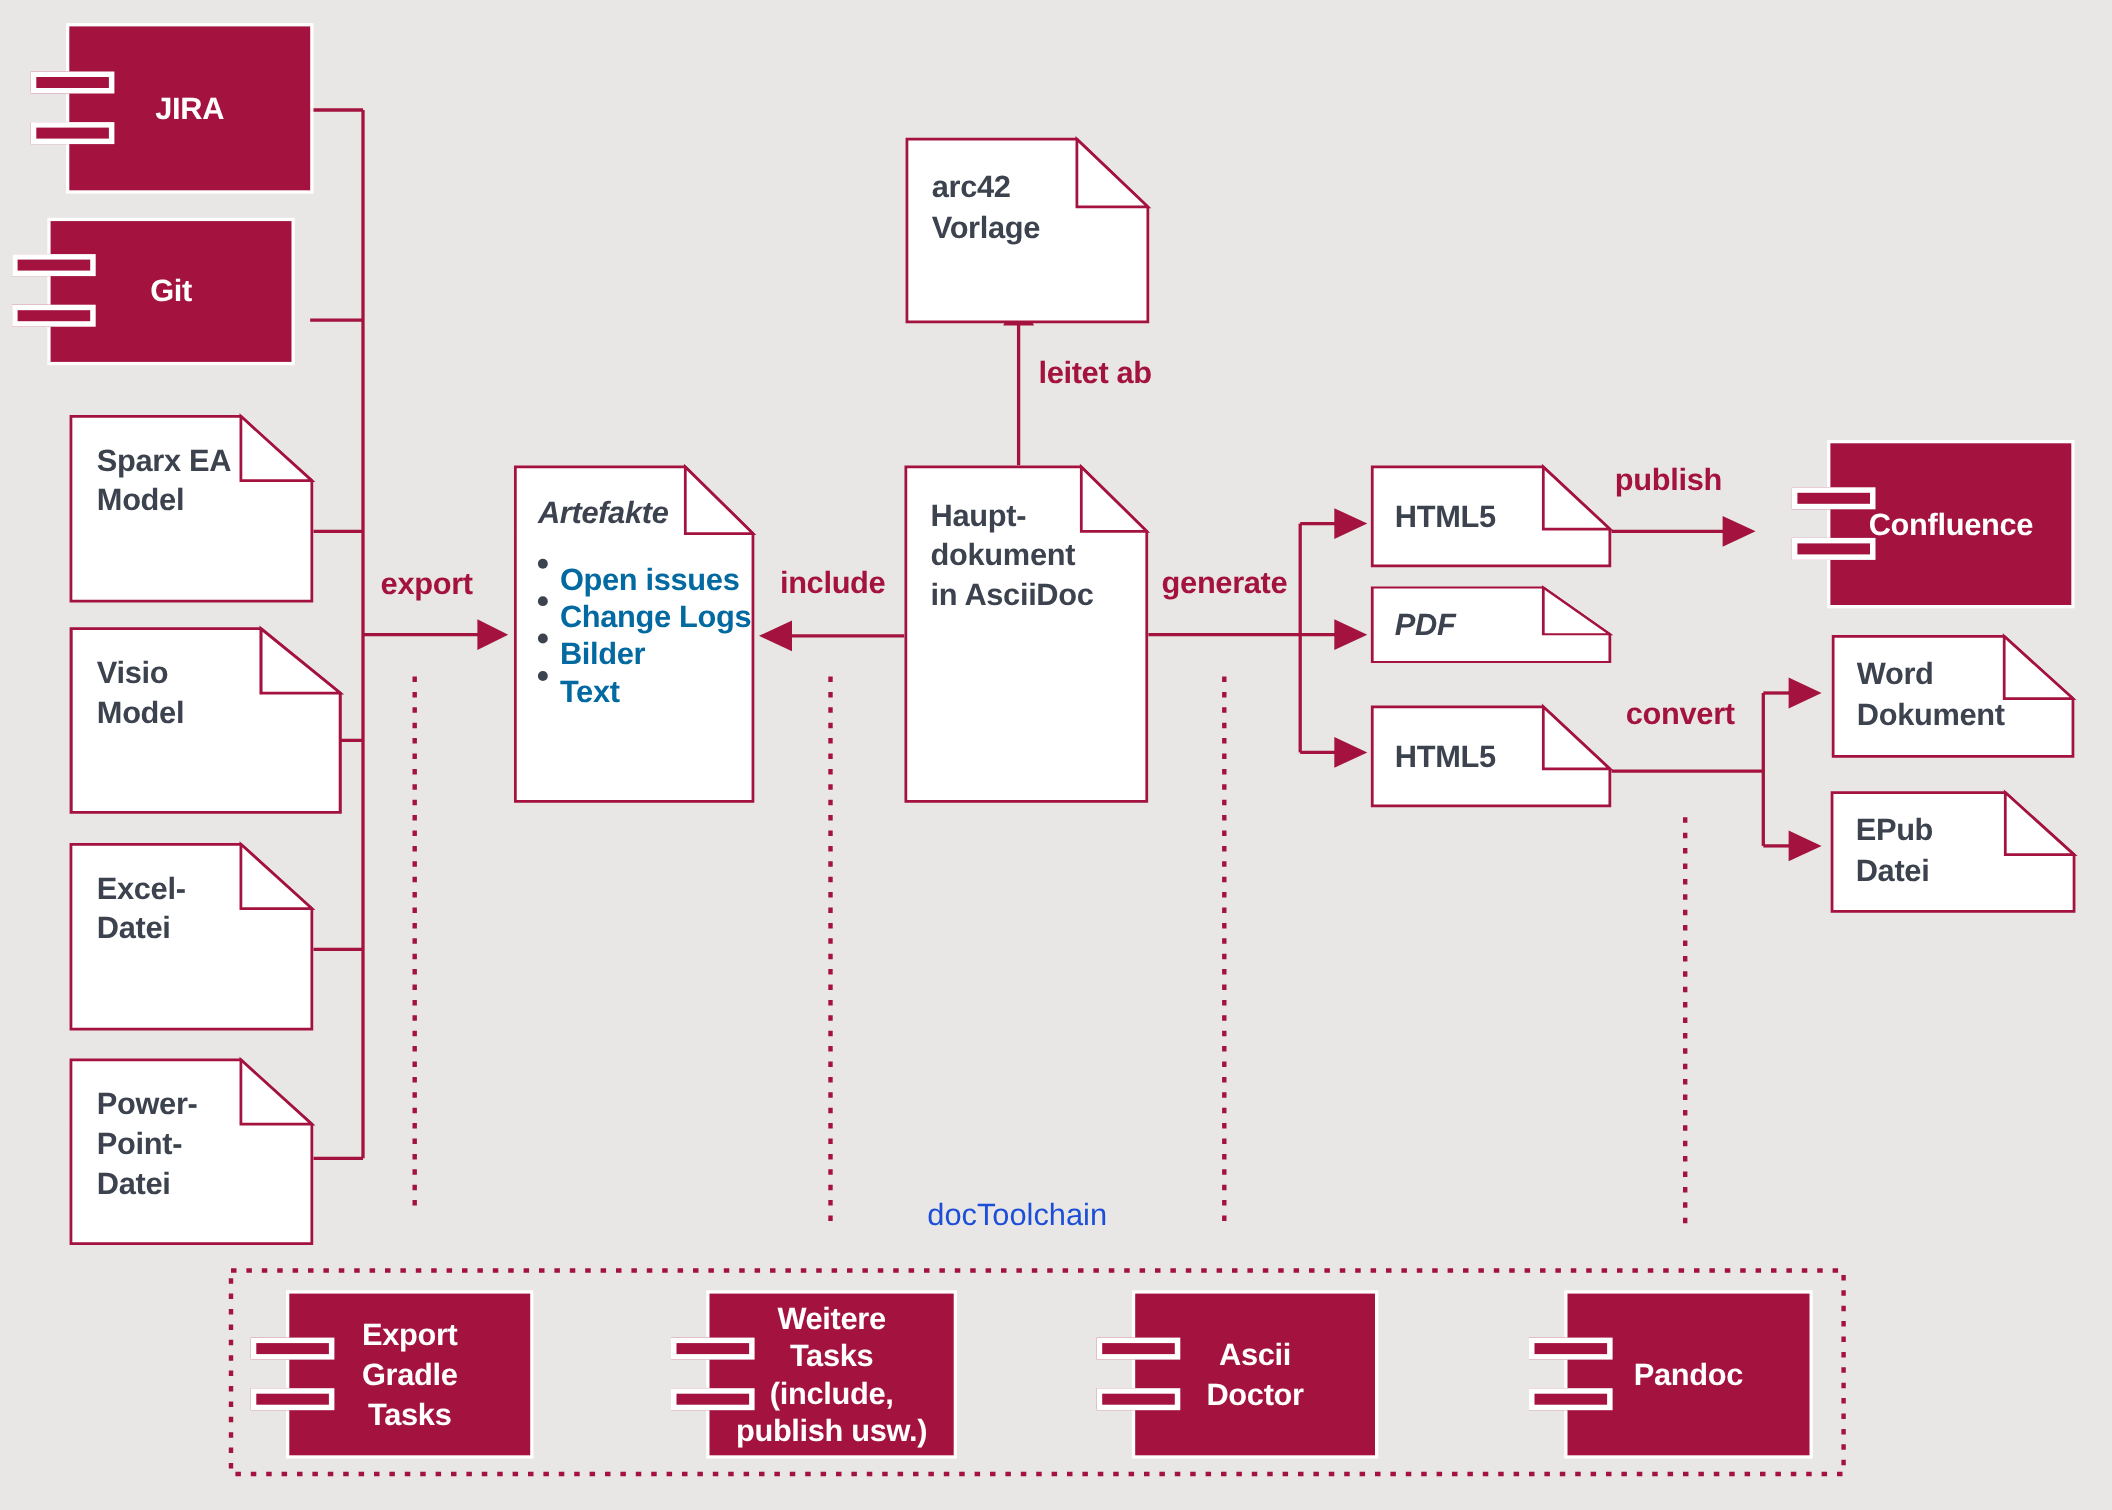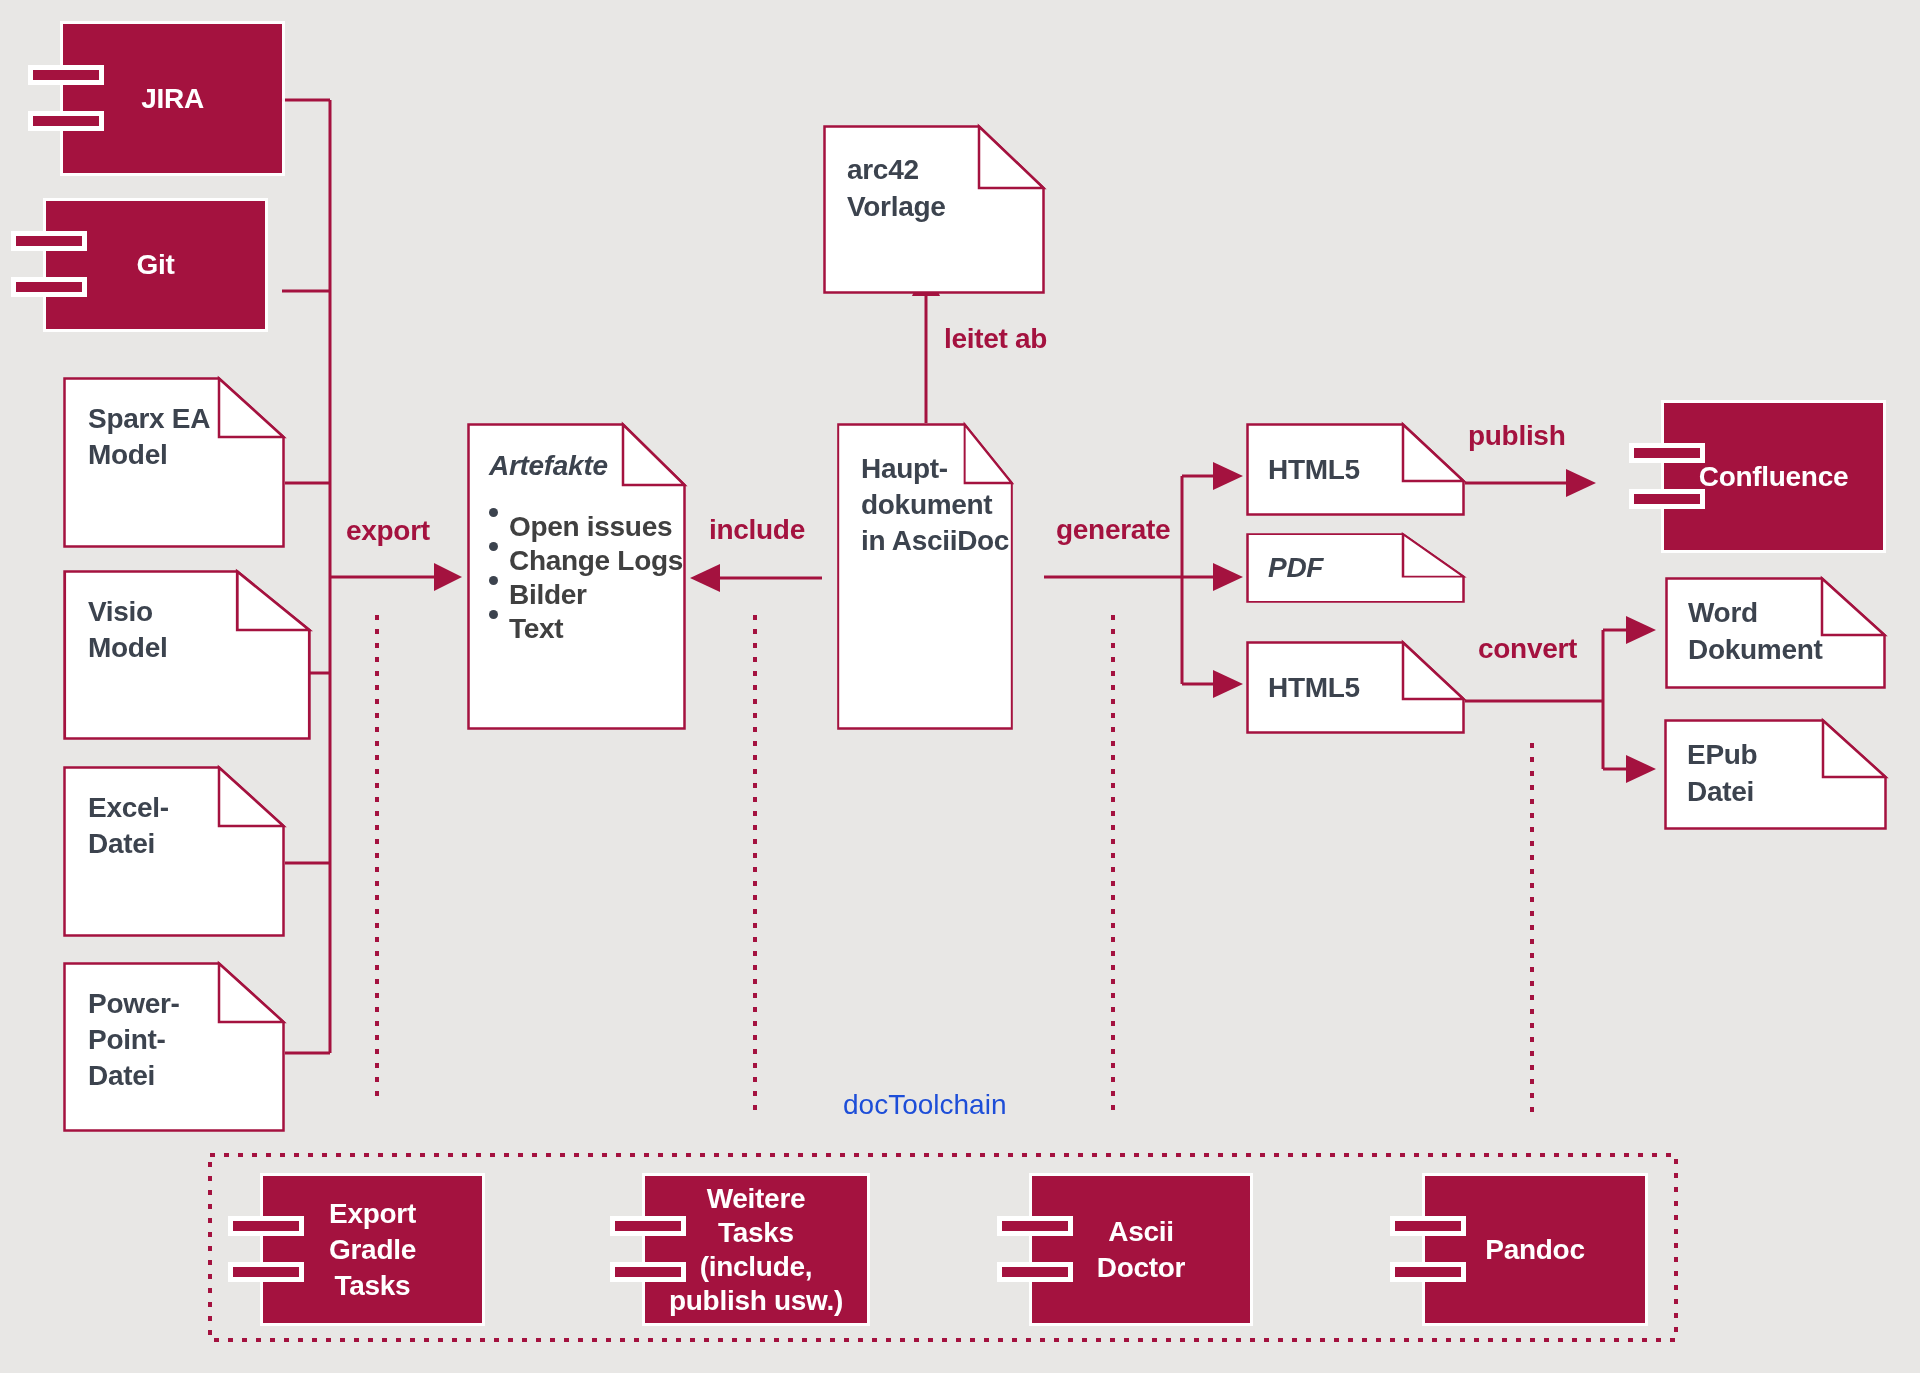--- a/index.html
+++ b/index.html
@@ -44,21 +44,21 @@
     top:0; left:22px; height:100%; display:flex; align-items:center;
   }
   .doc .txt.word { left:23px; top:17px; line-height:37px; }
 
   
   .artefakte-txt { position:absolute; left:22px; top:28px; color:#3C434E; }
   .artefakte-title { font-size:28px; font-weight:700; line-height:30px;font-style:italic; }
   .bullets { margin-top:14px; }
   .b-row { display:flex; align-items:center; height:34px; }
   .b-dot { width:9px; height:9px; border-radius:50%; background:#3C434E; margin-right:11px; flex:0 0 auto; }
-  .b-row span.b-text { font-size:28px; font-weight:700; color:#404040;margin-top:30px; }
+  .b-row span.b-text { font-size:28px; font-weight:700; color:#0369a1;margin-top:30px; }
 
   
   .edge-label {
     position:absolute; color:#A4123F; font-size:28px; font-weight:700;
     line-height:28px; white-space:nowrap;
   }
   .group-label {
     position:absolute; color:#1d4ed8; font-size:28px; font-weight:400;
     line-height:28px; white-space:nowrap; letter-spacing:0;
   }
@@ -202,21 +202,21 @@
             <span class="b-text">Bilder</span>
           </div>
         <div class="b-row">
             <span class="b-dot"></span>
             <span class="b-text">Text</span>
           </div>
       </div>
     </div>
   </div>
 
-  <div class="doc" style="left:822px; top:423px; width:176px; height:307px;margin-left:15px;">
+  <div class="doc" style="left:822px; top:423px; width:222px; height:307px;">
     <svg class="shape" viewBox="0 0 222 307" preserveAspectRatio="none">
       <polygon class="doc-body" points="1.5,1.5 161,1.5 220.5,60 220.5,305.5 1.5,305.5"></polygon>
       <polygon class="doc-flap" points="161,1.5 220.5,60 161,60"></polygon>
     </svg>
     <div class="txt" style="top:28px; left:24px;">
       <div>Haupt-</div>
       <div>dokument</div>
       <div>in AsciiDoc</div>
     </div>
   </div>

